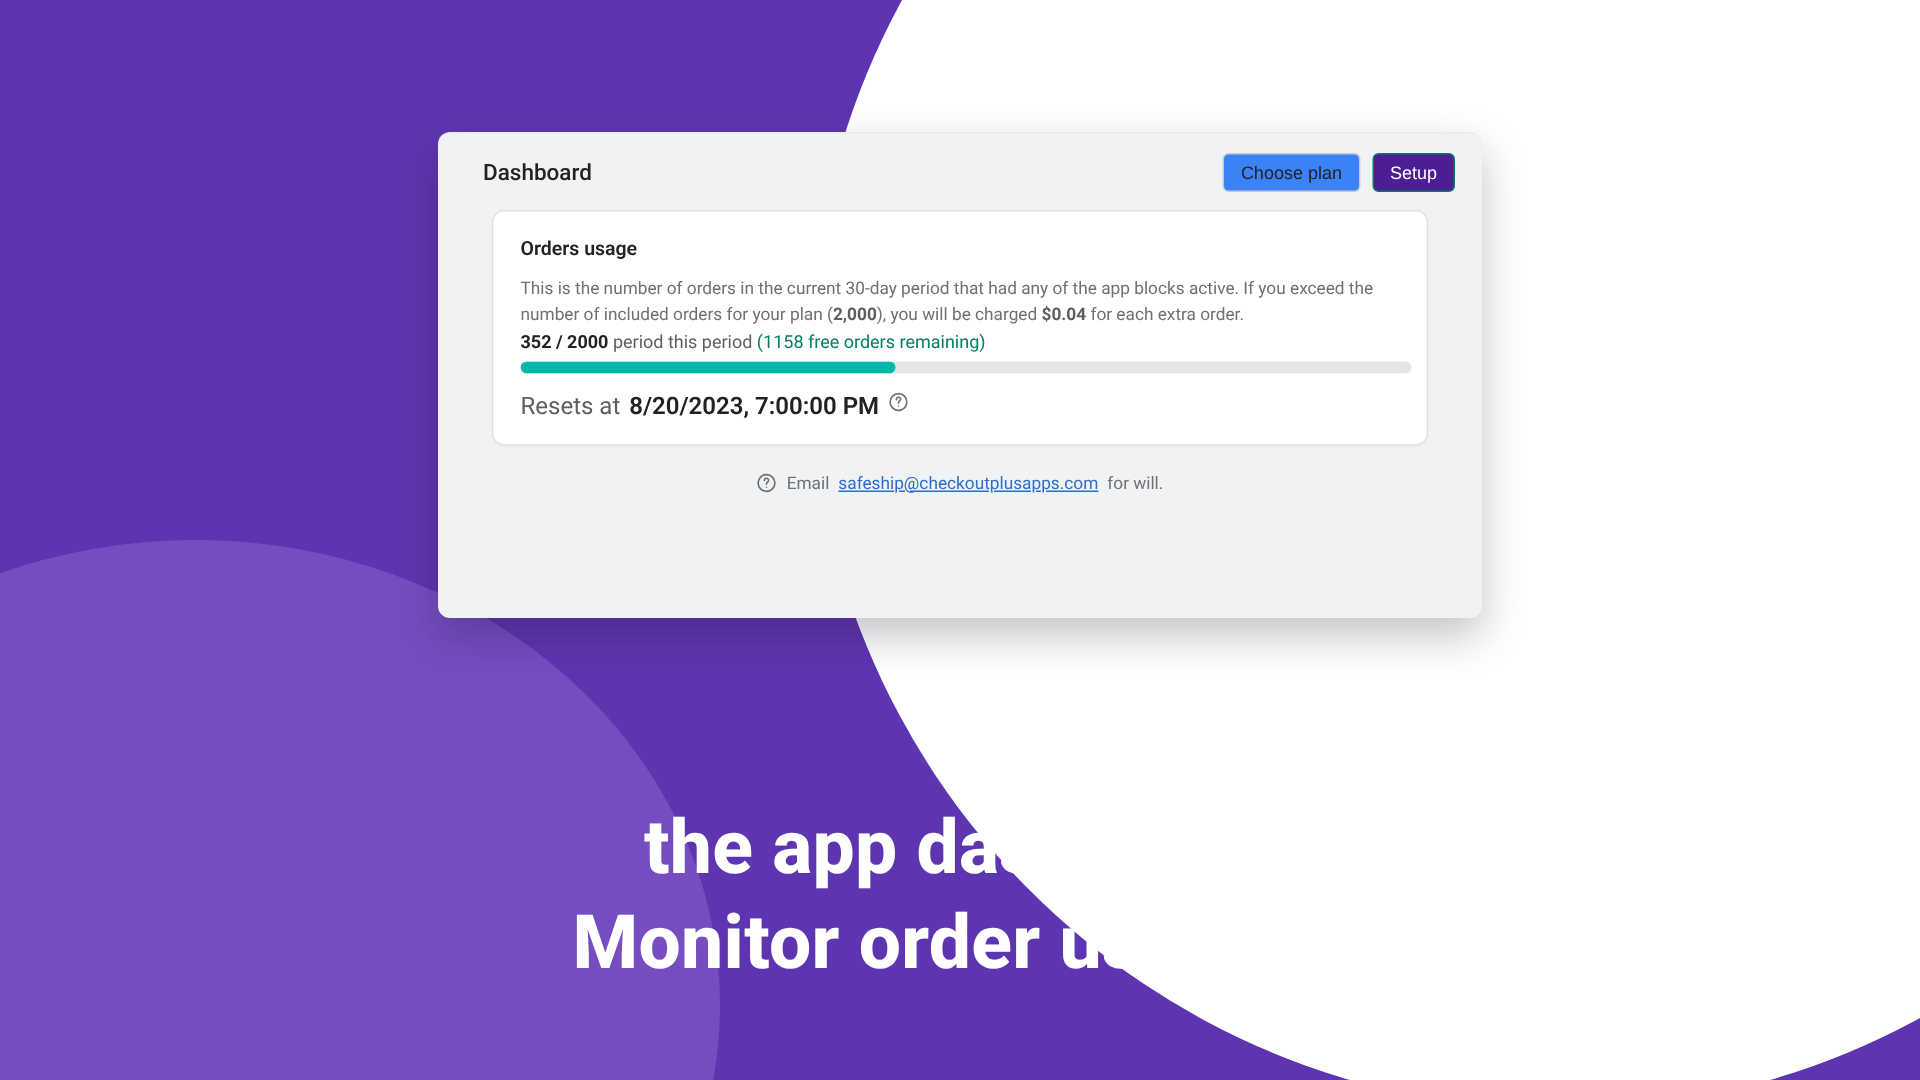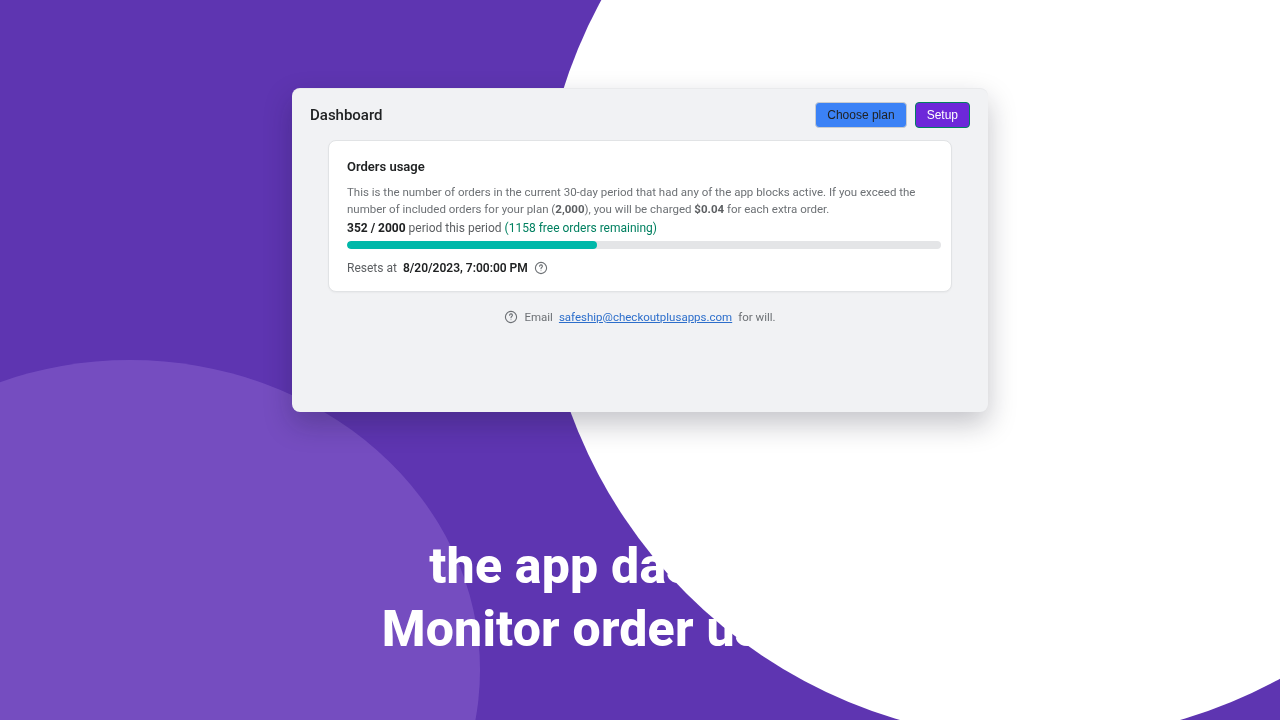--- a/index.html
+++ b/index.html
@@ -39,41 +39,41 @@
   .panel {
     position: absolute;
     top: 88px; left: 292px;
     width: 696px; height: 324px;
     background: #f1f2f4;
     border-radius: 8px;
     box-shadow: 0 12px 28px rgba(20,20,40,.25), 0 1px 0 rgba(0,0,0,.03) inset;
   }
   .panel-head {
     display: flex; align-items: center; justify-content: space-between;
-    padding: 14px 18px 12px 18px;
+    padding: 14px 18px 12px 30px;
   }
   .panel-title {
     color: #202223;
     font-size: 15px;
     font-weight: 500;
   }
   .head-actions { display: flex; gap: 8px; align-items: center; }
   .btn {
     border-radius: 4px;
     font-size: 12px;
     padding: 6px 11px;
     font-weight: 500;
     cursor: pointer;
     border: 1px solid #c9cccf;
     background: #3b82f6;
     color: #202223;
     line-height: 1;
   }
   .btn.primary {
-    background: #6d28d9;
+    background: #4c1d95;
     border-color: #008060;
     color: #fff;
   }
   .card {
     background: #ffffff;
     border: 1px solid #e1e3e5;
     border-radius: 8px;
     margin: 0 36px;
     padding: 18px 10px 16px 18px;
     box-shadow: 0 1px 2px rgba(0,0,0,.04);
@@ -105,23 +105,23 @@
     border-radius: 4px;
     overflow: hidden;
     margin-bottom: 12px;
   }
   .progress > div {
     height: 100%;
     background: #00b8a9;
     border-radius: 4px;
   }
   .reset-line {
-    font-size: 12px;
+    font-size: 16px;
     color: #5c5f62;
-    display: flex; align-items: flex-end; gap: 6px;
+    display: flex; align-items: flex-start; gap: 6px;
   }
   .reset-line b { color: #202223; font-weight: 600; }
   .qicon {
     display: inline-flex;
     width: 14px; height: 14px;
     color: #6d7175;
   }
   .qicon svg { width: 14px; height: 14px; }
   .help-row {
     display: flex; align-items: flex-start; justify-content: center;

